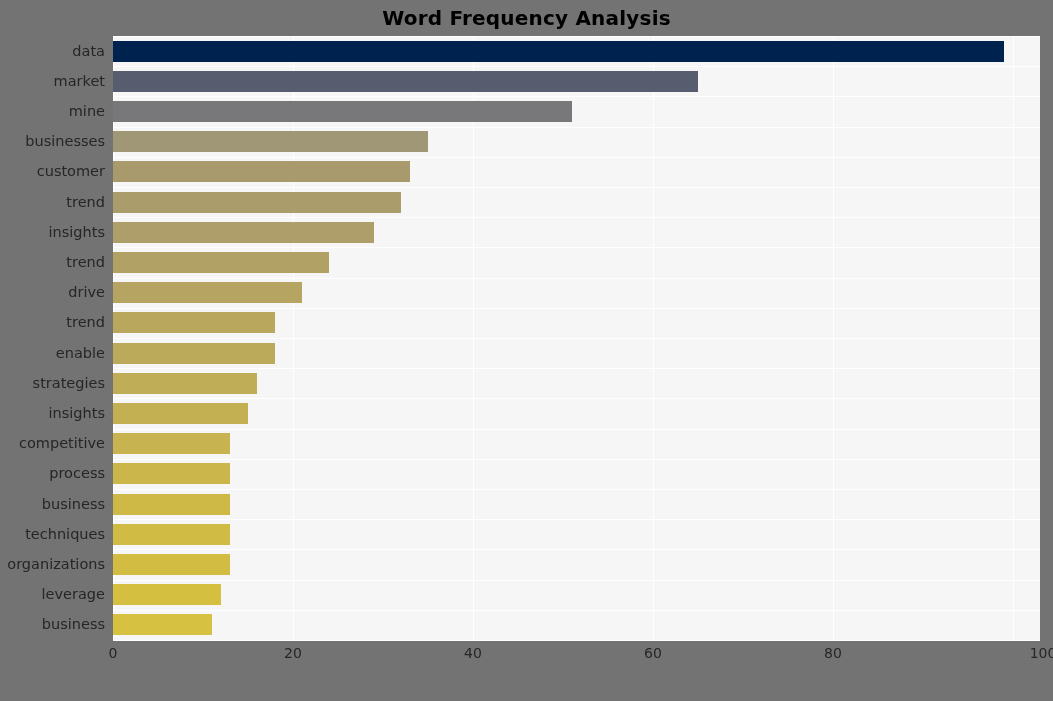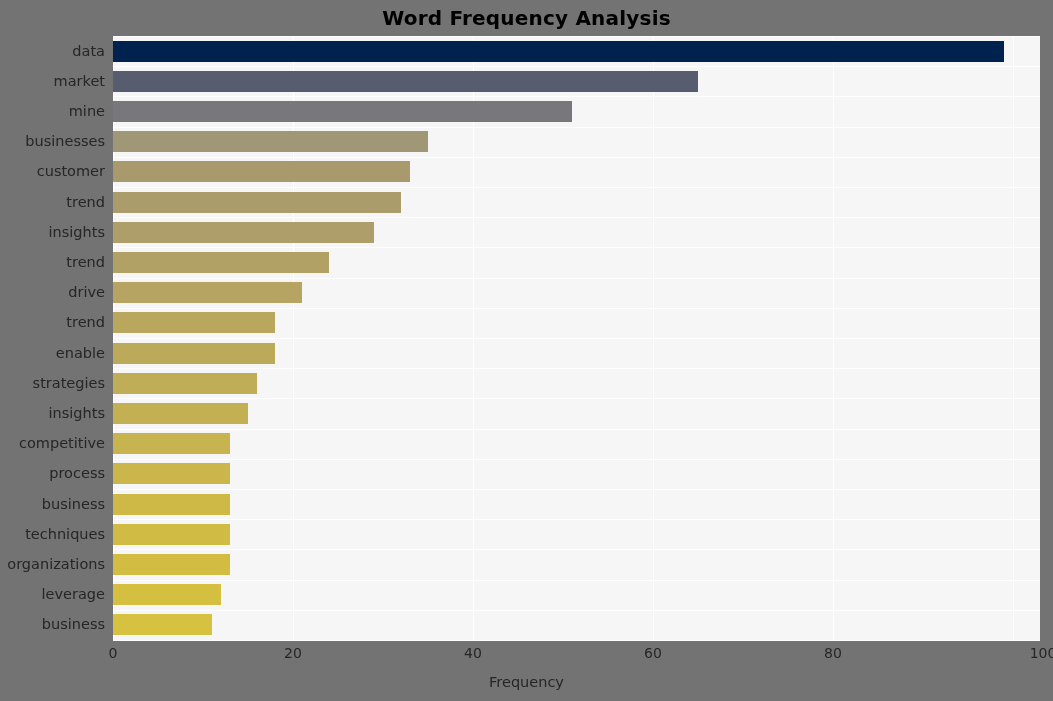--- a/index.html
+++ b/index.html
@@ -180,15 +180,14 @@
     </div>
   <div id="xticks">
       <div class="xtick" style="left: 113px;">0</div>
       <div class="xtick" style="left: 293px;">20</div>
       <div class="xtick" style="left: 473px;">40</div>
       <div class="xtick" style="left: 653px;">60</div>
       <div class="xtick" style="left: 833px;">80</div>
       <div class="xtick" style="left: 1043px; text-align: center;">100</div>
     </div>
 
-  <div id="xaxis-label">Frequency</div>
 
 </div>
 
 </body></html>

